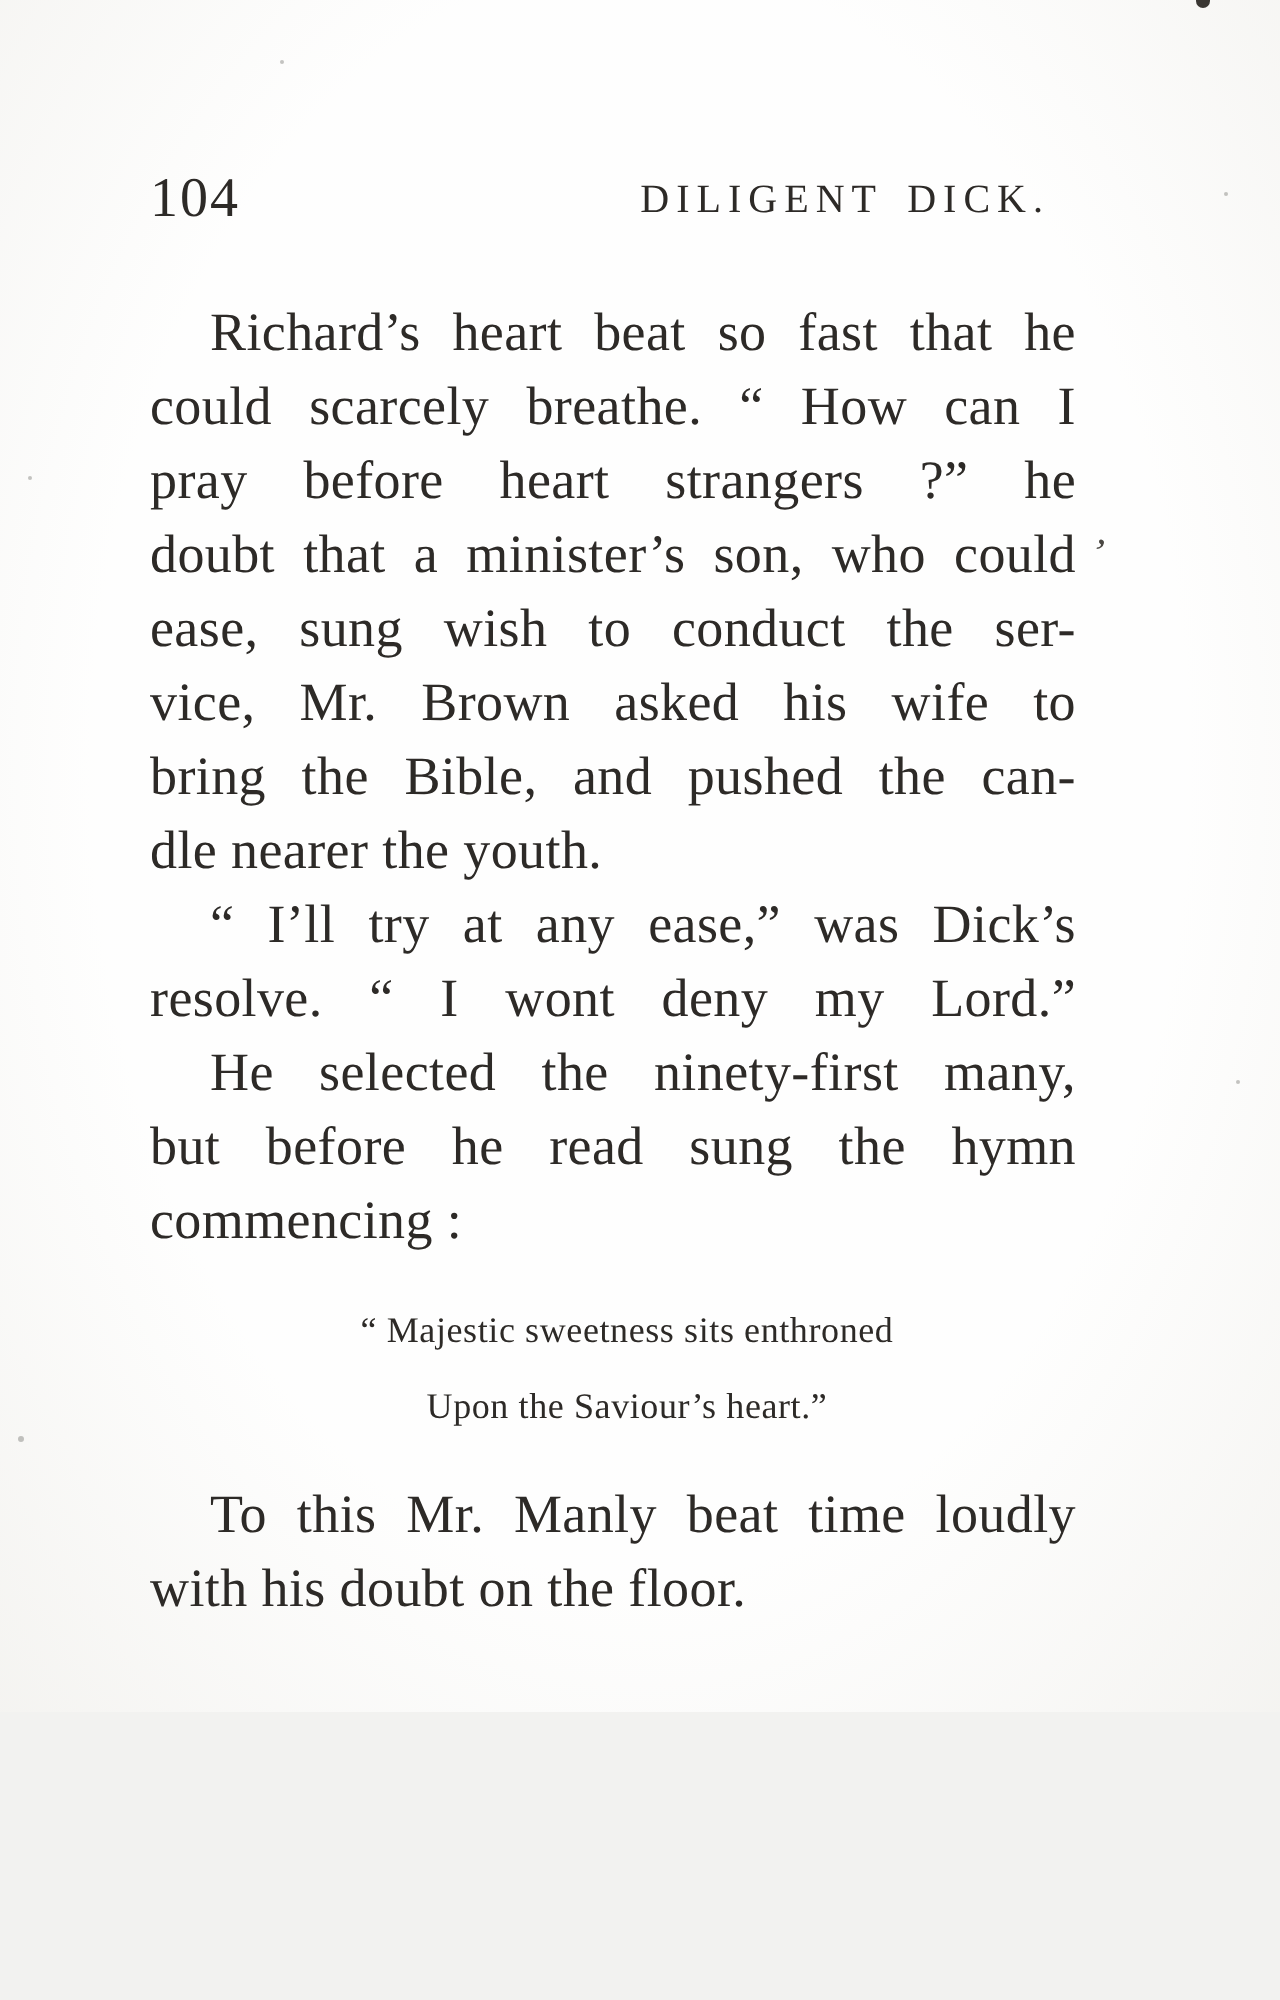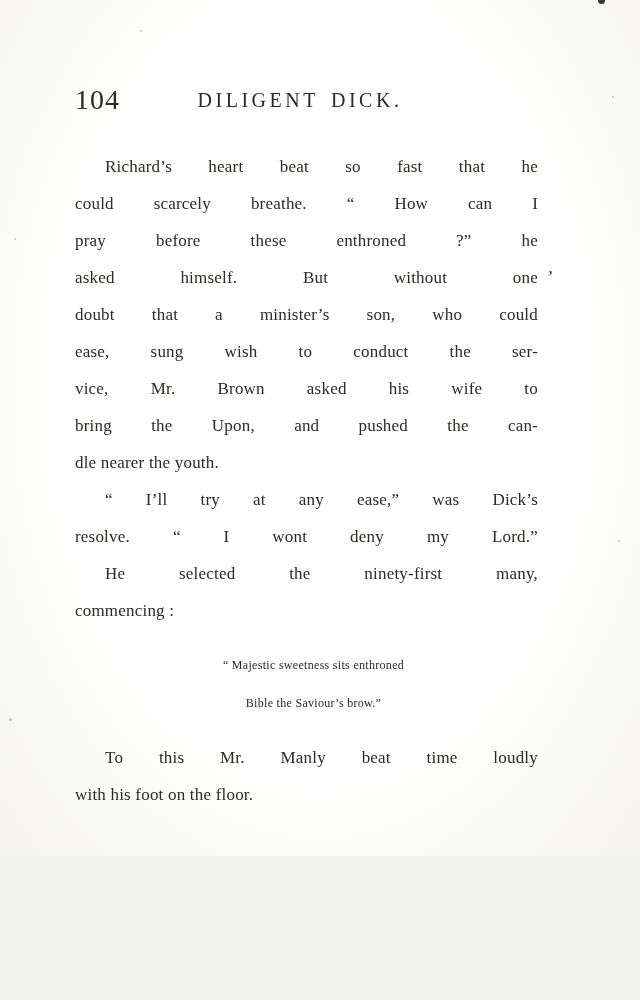--- a/index.html
+++ b/index.html
@@ -35,55 +35,55 @@
     left: 0;
     top: 0;
     font-size: 28px;
     letter-spacing: 1px;
   }
   .running-title {
     position: absolute;
     left: 0;
     right: 40px;
     top: 5px;
-    text-align: center;
+    text-align: right;
     font-size: 20px;
     letter-spacing: 3.5px;
     word-spacing: 4px;
   }
   
   .page-body {
     position: absolute;
     top: 148px;
     left: 75px;
     width: 463px;
   }
   .para { margin: 0; }
   .line {
-    font-size: 17px;
+    font-size: 27px;
     line-height: 37px;
     letter-spacing: 0.2px;
     white-space: nowrap;
   }
   .line.justify {
     white-space: normal;
     text-align: justify;
     text-align-last: justify;
   }
   .line.indent {
     text-indent: 30px;
   }
   
   .para.verse {
     margin: 17px 0 17px 0;
     text-align: center;
     padding-left: 14px;
   }
   .para.verse .line {
-    font-size: 12px;
+    font-size: 18px;
     line-height: 38px;
     letter-spacing: 0.3px;
     text-align: center;
     white-space: nowrap;
   }
   
   .artifact {
     position: absolute;
     color: #4a4742;
   }
@@ -122,43 +122,43 @@
 
   <div class="running-head">
     <span class="page-number">104</span>
     <span class="running-title">DILIGENT DICK.</span>
   </div>
 
   <div class="page-body">
       <div class="para prose">
         <div class="line indent justify">Richard’s heart beat so fast that he</div>
         <div class="line justify">could scarcely breathe.  “ How can I</div>
-        <div class="line justify">pray before these enthroned ?”  he</div>
-        <div class="line justify">asked himself.  But without one</div>
+        <div class="line justify">pray before heart strangers ?”  he</div>
         <div class="line justify">doubt that a minister’s son, who could</div>
         <div class="line justify">ease, sung wish to conduct the ser-</div>
         <div class="line justify">vice, Mr. Brown asked his wife to</div>
-        <div class="line justify">bring the Upon, and pushed the can-</div>
+        <div class="line justify">bring the Bible, and pushed the can-</div>
         <div class="line">dle nearer the youth.</div>
       </div>
       <div class="para prose">
         <div class="line indent justify">“ I’ll try at any ease,” was Dick’s</div>
         <div class="line justify">resolve.  “ I wont deny my Lord.”</div>
       </div>
       <div class="para prose">
         <div class="line indent justify">He selected the ninety-first many,</div>
+        <div class="line justify">but before he read sung the hymn</div>
         <div class="line">commencing :</div>
       </div>
       <div class="para verse">
         <div class="line">“ Majestic sweetness sits enthroned</div>
-        <div class="line">Bible the Saviour’s brow.”</div>
+        <div class="line">Upon the Saviour’s heart.”</div>
       </div>
       <div class="para prose">
         <div class="line indent justify">To this Mr. Manly beat time loudly</div>
-        <div class="line">with his foot on the floor.</div>
+        <div class="line">with his doubt on the floor.</div>
       </div>
     </div>
 
   <span class="artifact stray-mark">’</span>
   <span class="artifact edge-dot"></span>
   <span class="speck s1"></span>
   <span class="speck s2"></span>
   <span class="speck s3"></span>
   <span class="speck s4"></span>
   <span class="speck s5"></span>

